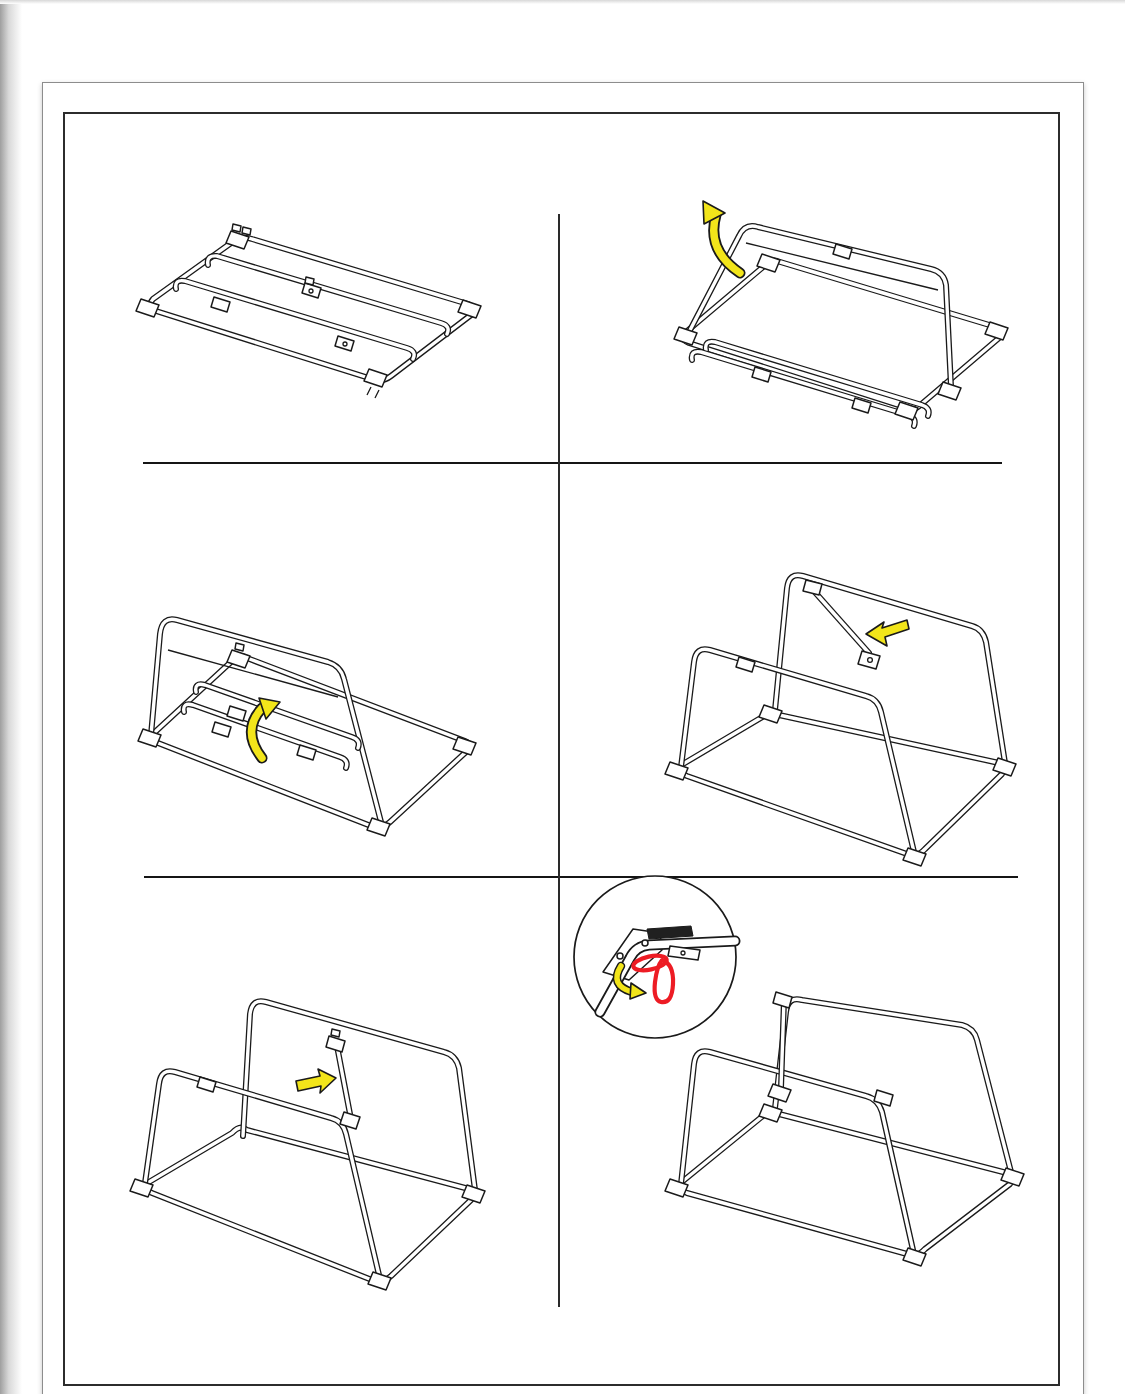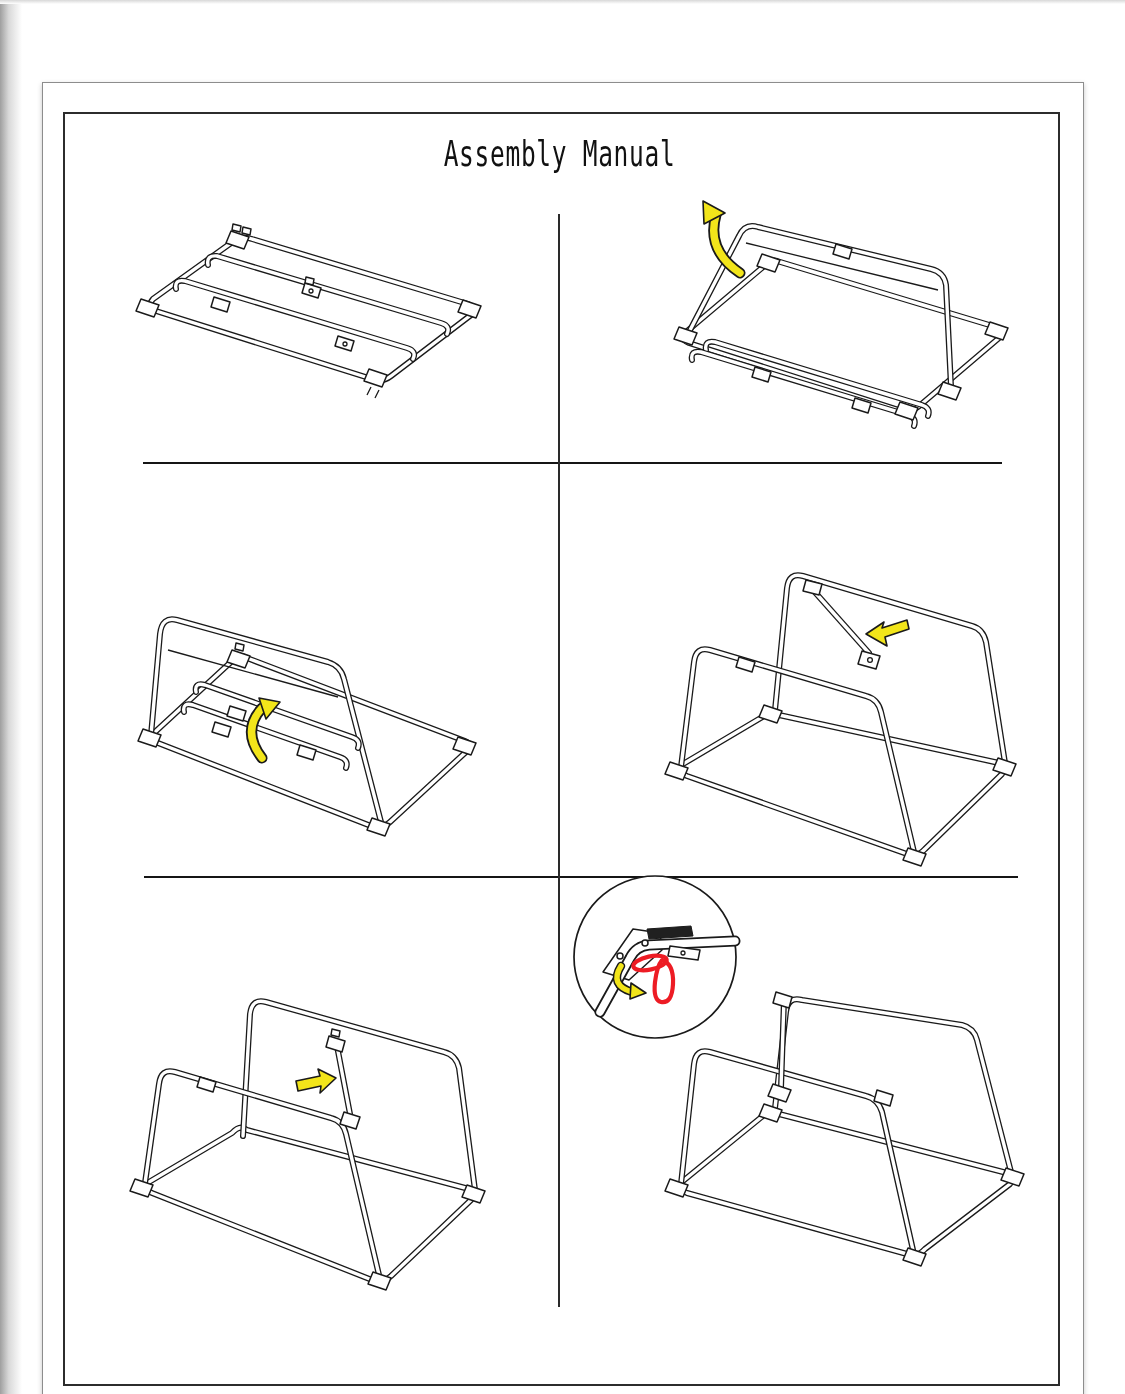--- a/index.html
+++ b/index.html
@@ -39,21 +39,20 @@
   .mag{fill:#ffffff;stroke:#1a1a1a;stroke-width:1.7}
 </style>
 </head>
 <body>
 
 <div class="viewport">
   <div class="edge-left"></div>
   <div class="edge-top"></div>
   <div class="sheet-border"></div>
   <div class="drawing-border"></div>
-  <div class="title"><span>Assembly Manual</span></div>
 
   <div class="div-h div-h1"></div>
   <div class="div-h div-h2"></div>
   <div class="div-v"></div>
 
   <svg class="step" style="left:110px;top:212px" width="420" height="240" viewBox="110 212 420 240">
     <defs>
       <path id="s1f" d="M153,299 L231,243 Q241,235 252,239 L468,304 Q478,308 471,315 L391,376 Q382,383 372,379 L156,311 Q146,307 153,299 Z"></path>
       <path id="s1a" d="M208,265 Q206,255 217,256 L441,323 Q451,326 447,334"></path>
       <path id="s1b" d="M176,289 Q174,279 185,281 L407,348 Q417,351 413,359"></path>

